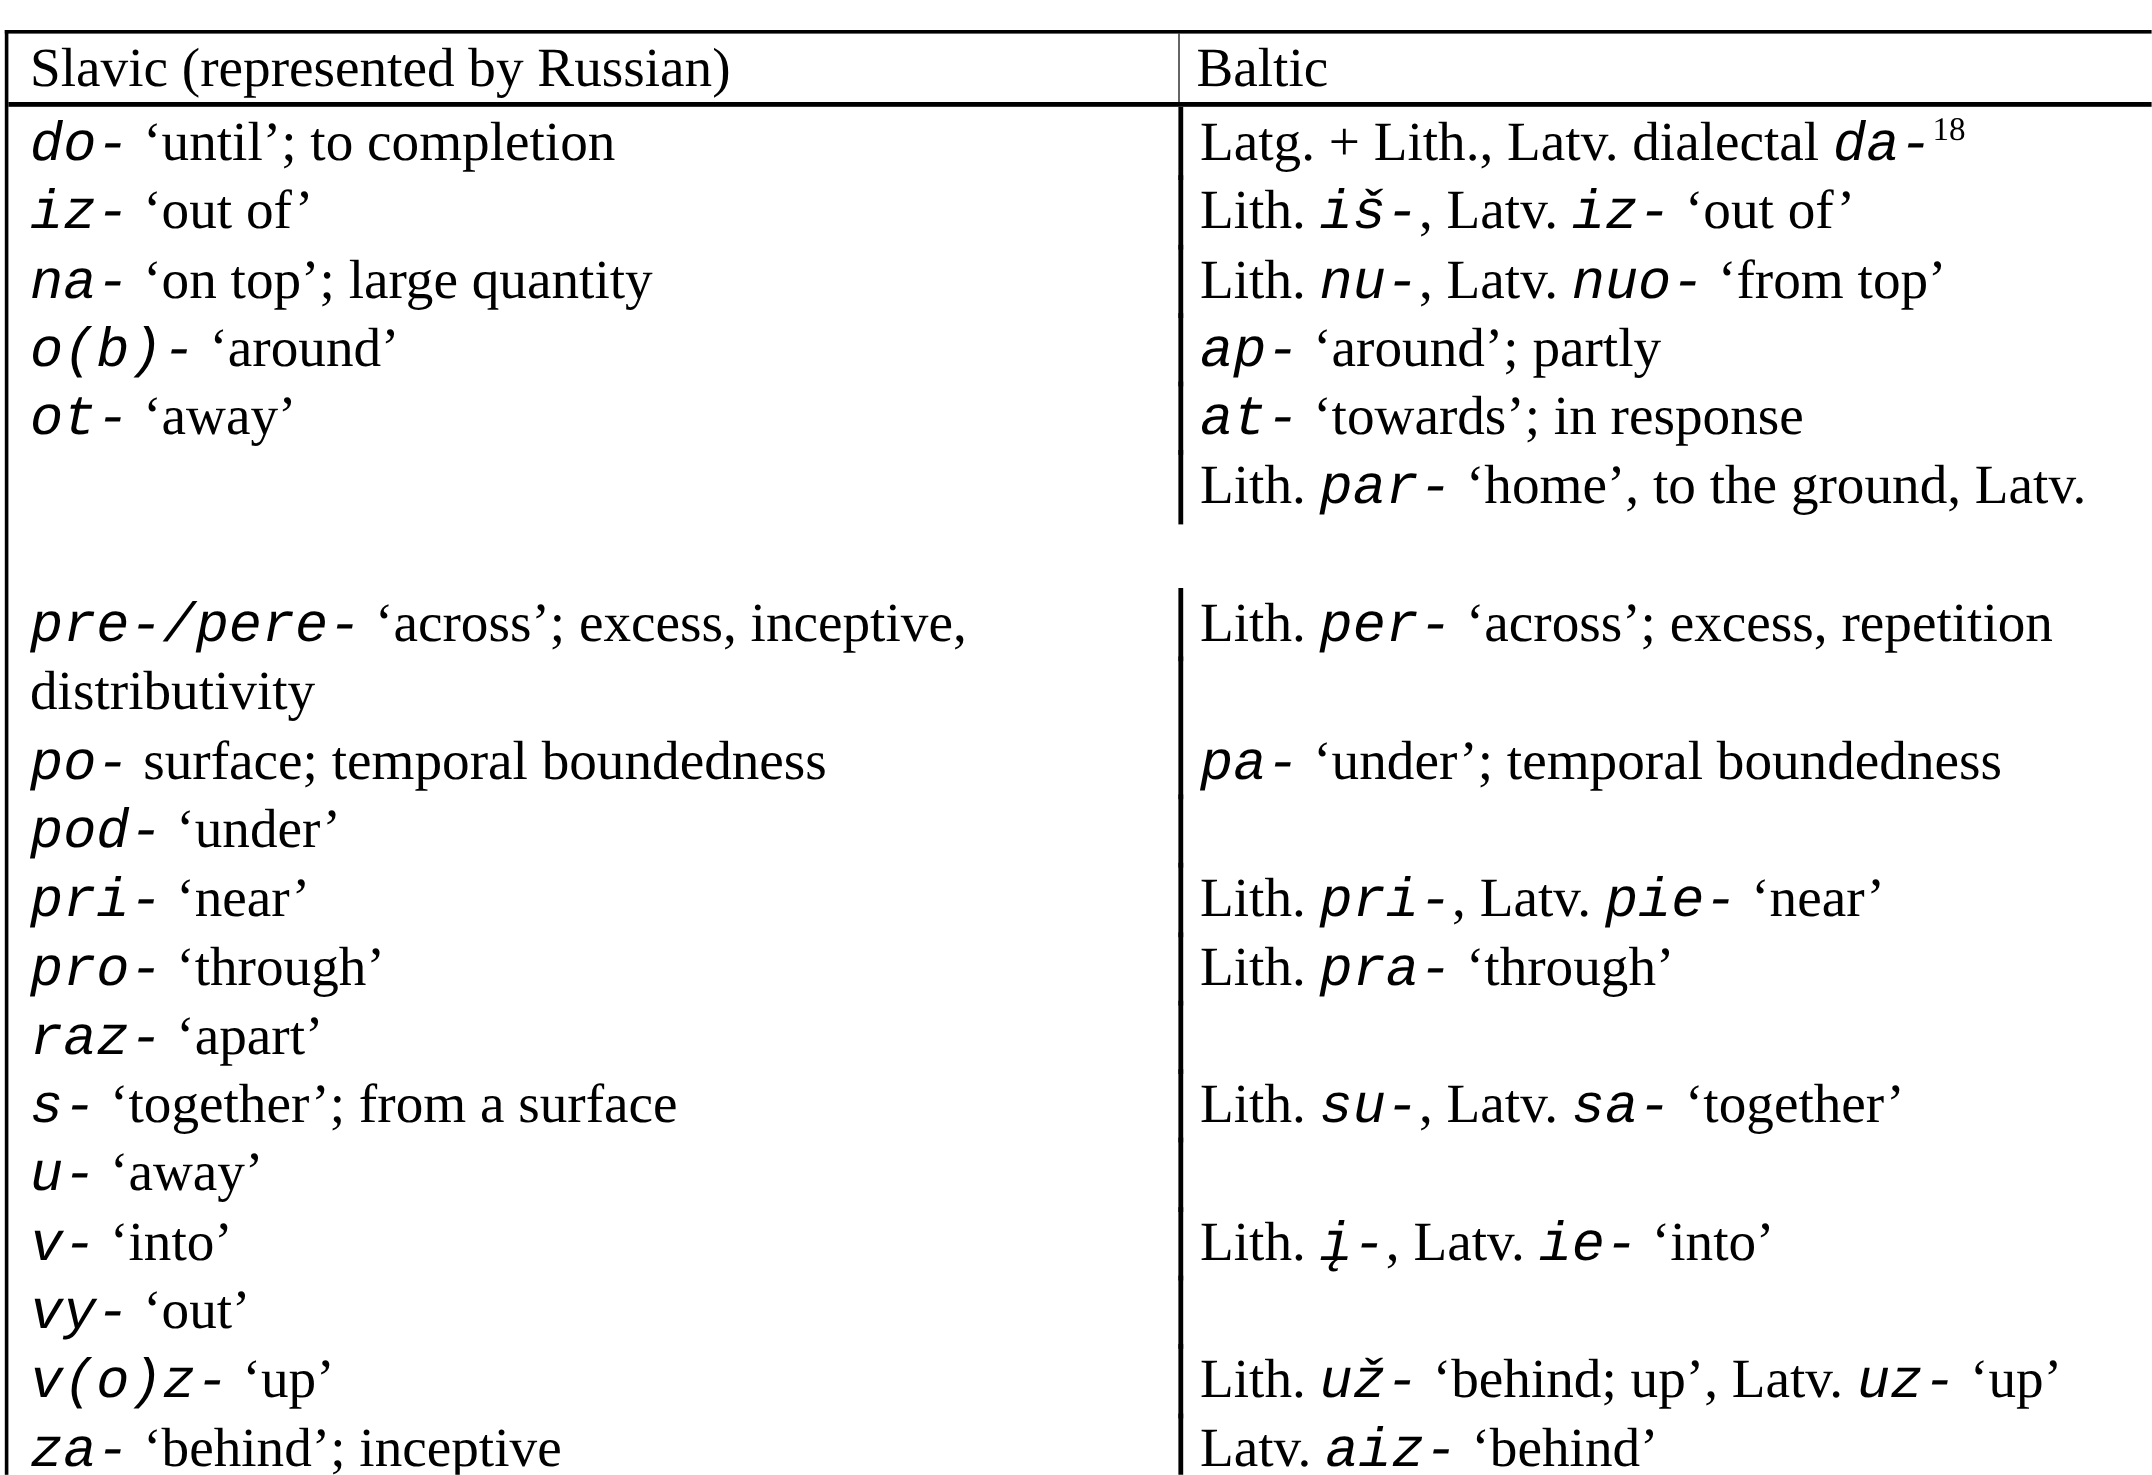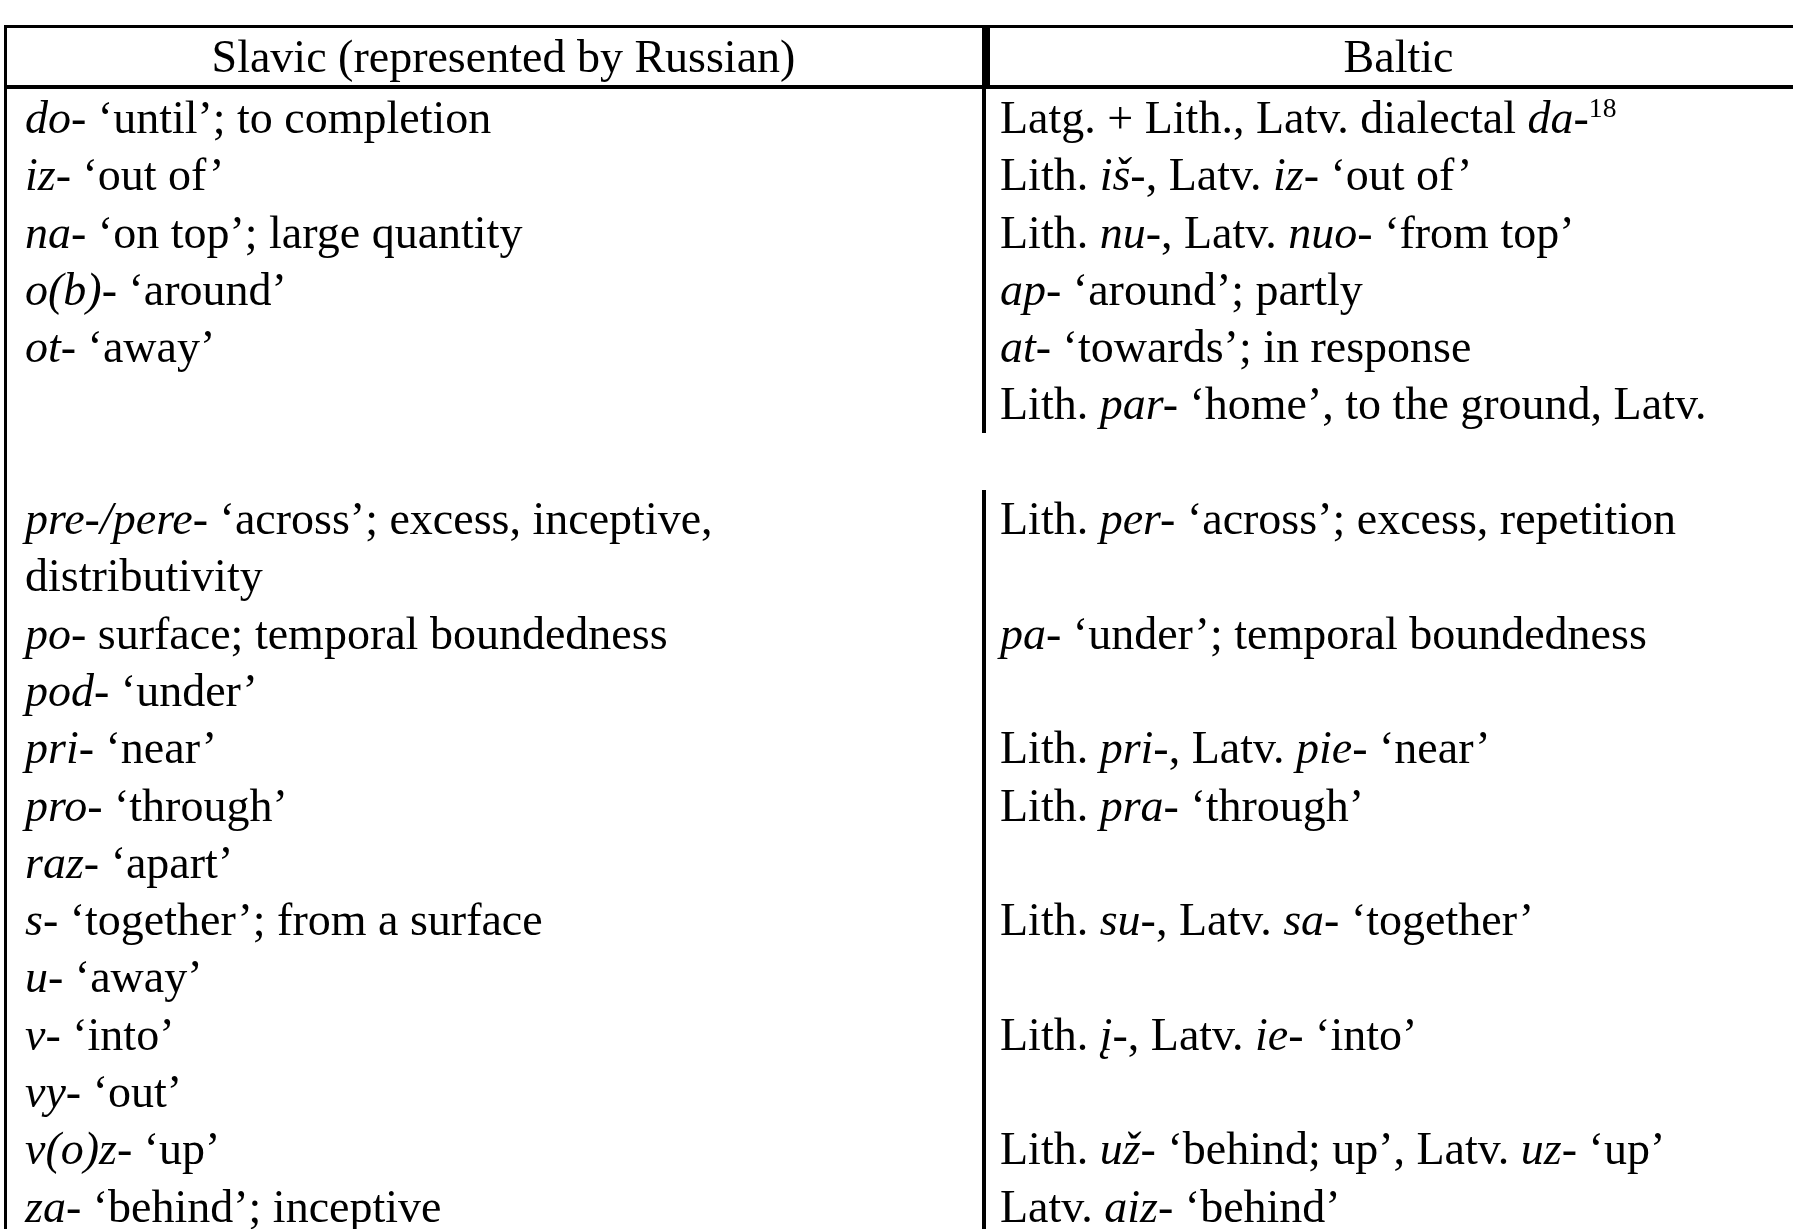--- a/index.html
+++ b/index.html
@@ -29,24 +29,23 @@
     grid-template-columns: 975px 1fr;
     border-bottom: 4px solid #000;
     height: 57px;
   }
   .th {
     font-size: 46px;
     line-height: 57px;
     white-space: nowrap;
     overflow: hidden;
     padding-left: 18px;
-    text-align: center;
   }
   .th.right {
-    border-left: 8px solid #000000;
+    border-left: 1px solid #000000;
     padding-left: 14px;
   }
   .tbody {
     height: 1140px;
     overflow: hidden;
   }
   .trow {
     display: grid;
     grid-template-columns: 975px 1fr;
     height: 57.3px;
@@ -55,21 +54,21 @@
     font-size: 46px;
     line-height: 57.3px;
     white-space: nowrap;
     overflow: visible;
     padding-left: 18px;
   }
   .cell.right {
     border-left: 4px solid #000;
     padding-left: 14px;
   }
-  .it { font-style: italic; }
+  .it { font-style: italic; font-family: Liberation Mono, monospace; }
   sup {
     font-size: 0.6em;
     vertical-align: super;
     line-height: 0;
   }
 </style>
 </head>
 <body>
 
 <div class="table">

